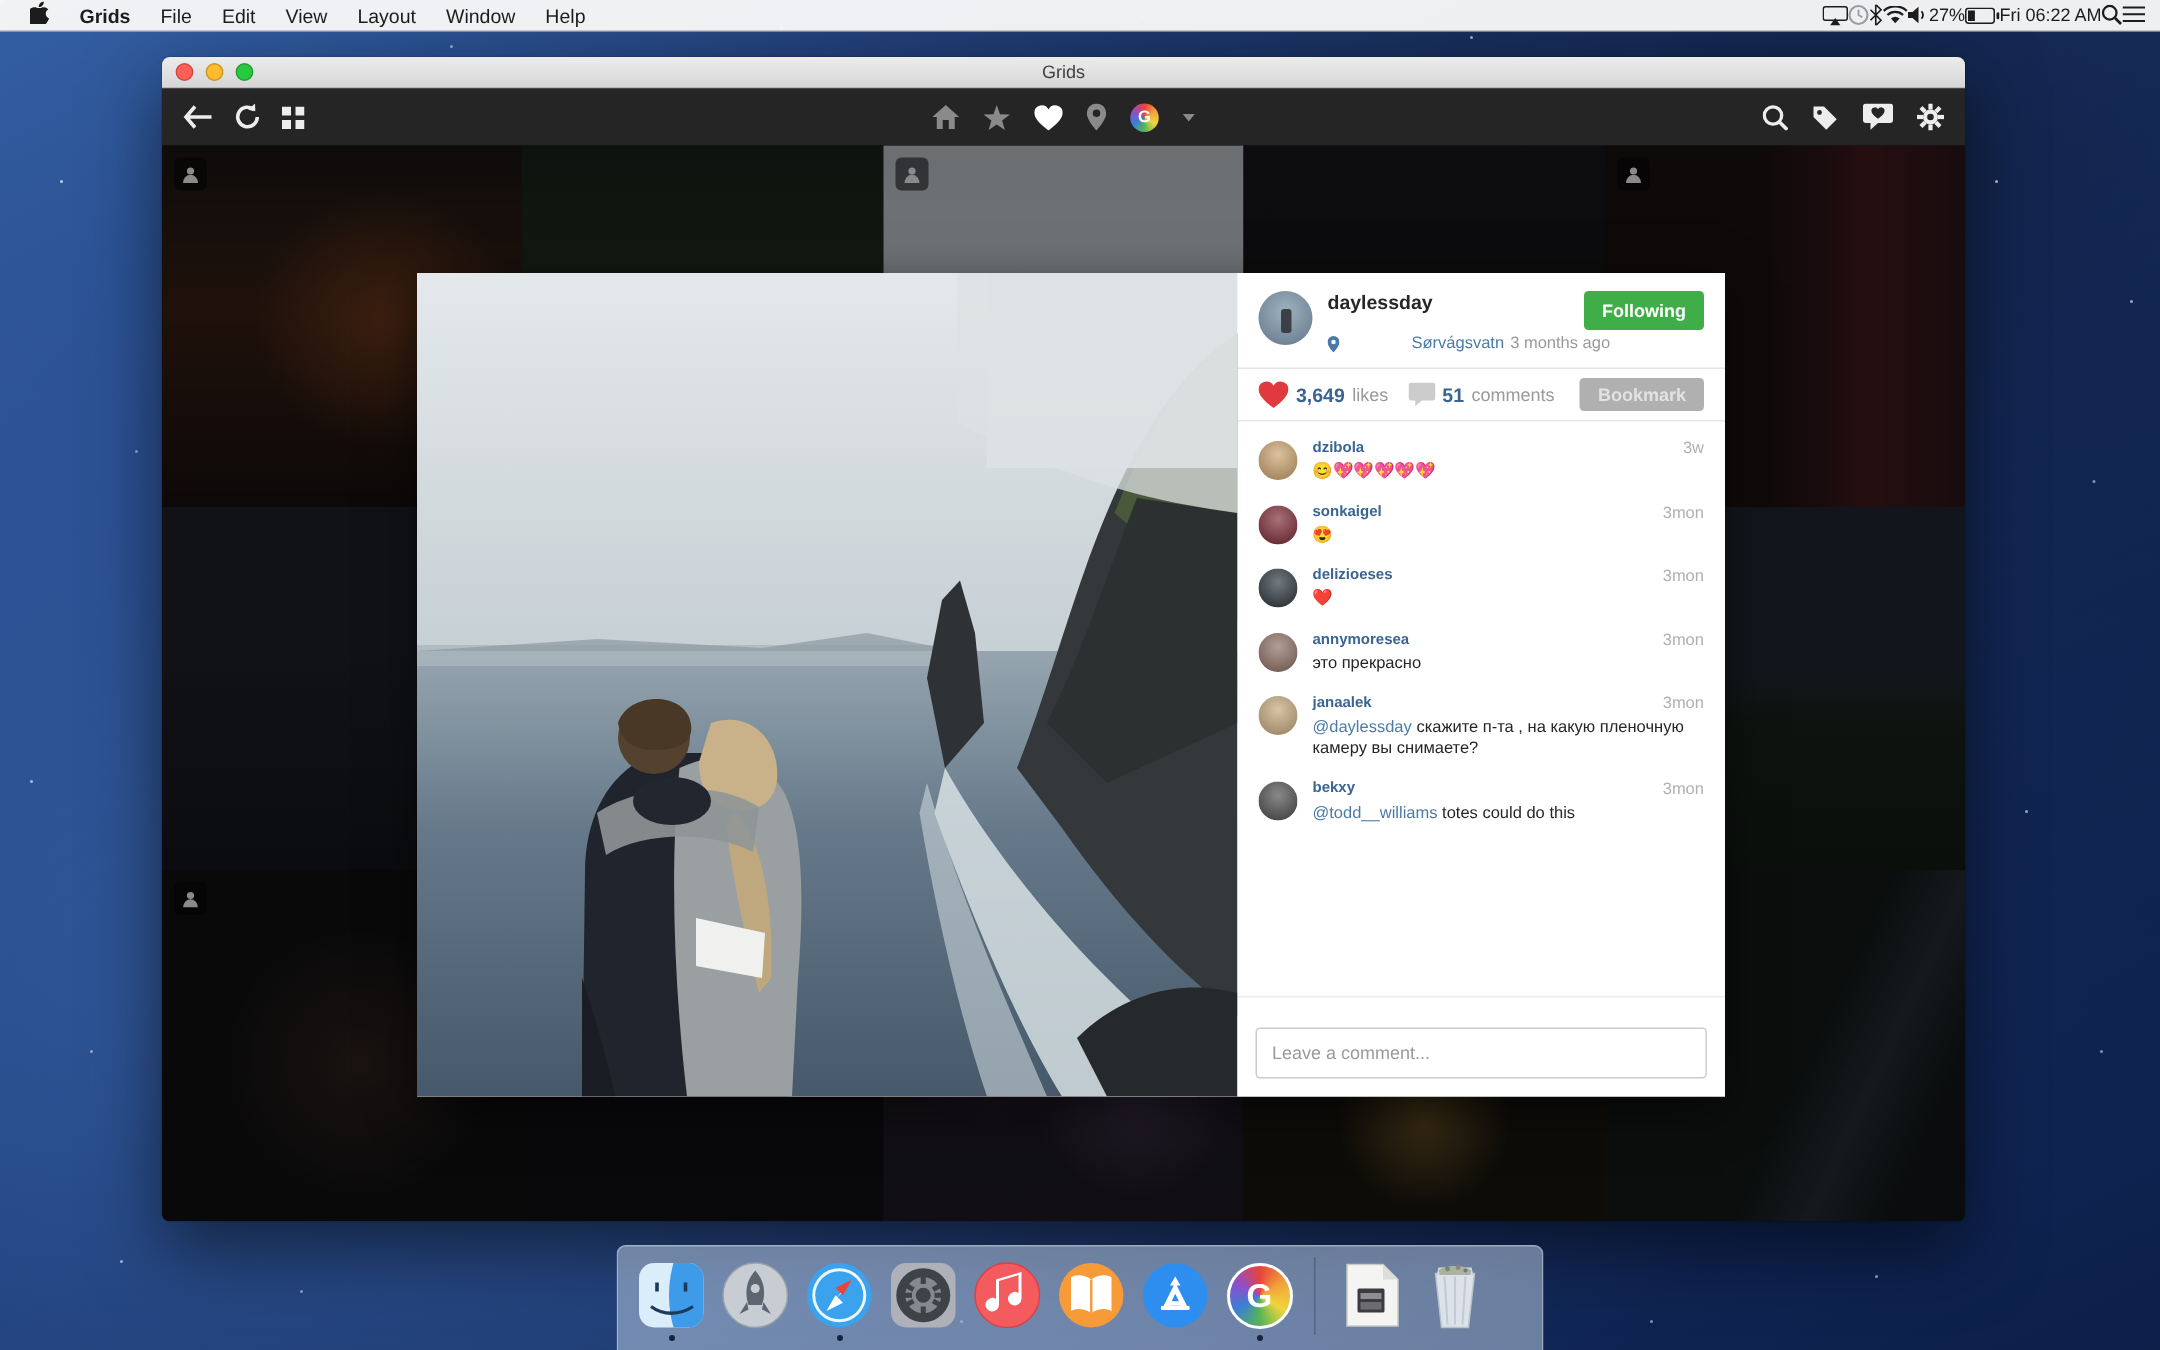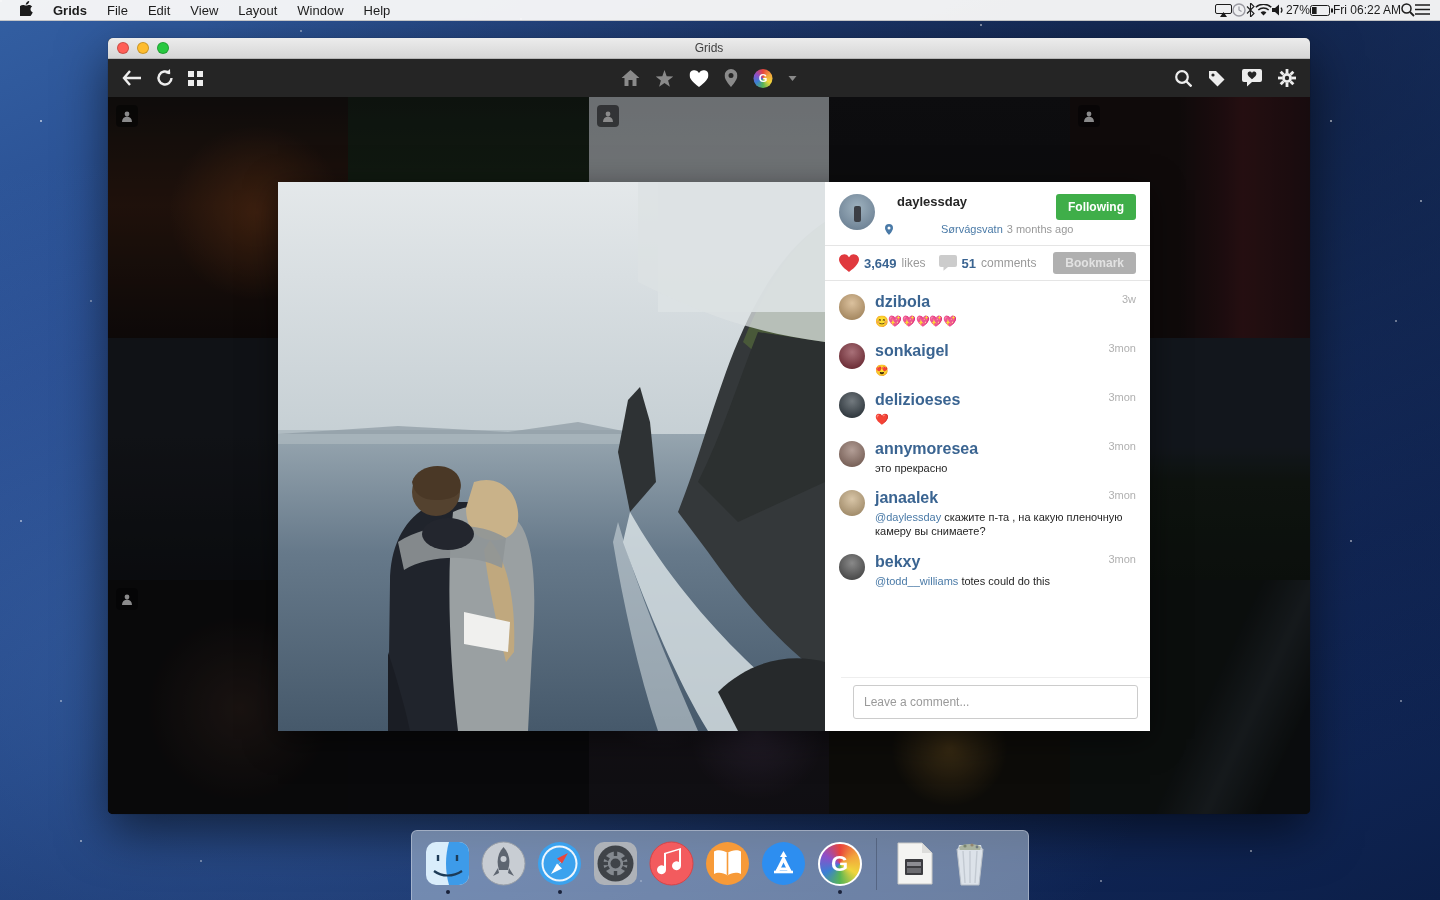--- a/index.html
+++ b/index.html
@@ -83,46 +83,46 @@
   .panel { width:325px; height:549px; display:flex; flex-direction:column;
     background:#fff; font-size:11px; color:#262626; }
   .p-head { padding:12px 14px 10px; }
   .p-head-row { display:flex; }
   .p-avatar { width:36px; height:36px; border-radius:50%; flex:none;
     background:radial-gradient(circle at 50% 38%, #9fb2bf, #74889a 70%, #5d7284);
     position:relative; overflow:hidden; }
   .p-avatar:after { content:""; position:absolute; left:15px; top:12px; width:7px; height:16px;
     background:#3c3f45; border-radius:2px; }
   .p-headtext { flex:1; padding-left:10px; }
-  .p-user { font-weight:bold; font-size:13px; color:#262626;margin-left:12px; }
+  .p-user { font-weight:bold; font-size:13px; color:#262626; }
   .p-locrow { margin-top:3px; color:#999; display:flex; align-items:center; gap:4px; }
   .p-loc { color:#4a7aa7;margin-left:44px; }
   .p-time { color:#999; }
   .p-caption { margin-top:6px; line-height:1.35; color:#262626; }
   .link { color:#4a7aa7; cursor:pointer; }
   .btn-follow { background:#3fae49; color:#fff; font-weight:bold; font-size:12px;
     border:none; border-radius:3px; padding:5px 12px; height:26px; cursor:pointer; }
 
   .likesbar { border-top:1px solid #e5e5e5; border-bottom:1px solid #e5e5e5;
     padding:6px 14px; display:flex; align-items:center; gap:5px; flex:none; }
   .likes-num { color:#3a6491; font-weight:bold; font-size:13px; }
   .likes-label { color:#999; font-size:12px; margin-right:8px; }
   .btn-bookmark { margin-left:auto; background:#b0b0b0; color:#e2e2e2; font-weight:bold;
     font-size:12px; border:none; border-radius:3px; padding:4px 12px; cursor:pointer; }
 
   .comments { flex:1; overflow:auto; padding:4px 0; }
   .comment { display:flex; padding:7px 14px 6px; }
   .c-avatar { width:26px; height:26px; border-radius:50%; flex:none; margin-top:2px; }
   .c-body { flex:1; padding-left:10px; line-height:1.3; }
   .c-toprow { display:flex; }
-  .c-user { font-weight:bold; color:#3a6491; font-size:16px; }
+  .c-user { font-weight:bold; color:#3a6491; font-size:10px; }
   .c-time { margin-left:auto; color:#b0b0b0; font-size:11px; }
   .c-text { color:#262626; margin-top:1px; }
 
-  .c-inputwrap { flex:none; padding:7px 12px 12px; border-top:1px solid #eee;margin-left:16px; }
+  .c-inputwrap { flex:none; padding:20px 12px 12px; border-top:1px solid #eee; }
   .c-input { width:100%; height:34px; border:1px solid #ccc; border-radius:3px;
     padding:0 10px; font-size:12px; font-family:"Liberation Sans", sans-serif; color:#262626; }
   .c-input::placeholder { color:#9a9a9a; }
 
   
   .dock { position:absolute; left:50%; transform:translateX(-50%); bottom:0;
     width:618px; height:70px; background:rgba(182,200,224,.55);
     border:1px solid rgba(255,255,255,.35); border-bottom:none;
     border-radius:6px 6px 0 0; display:flex; align-items:center; gap:9px;
     padding:6px 12px 10px; z-index:40; }

